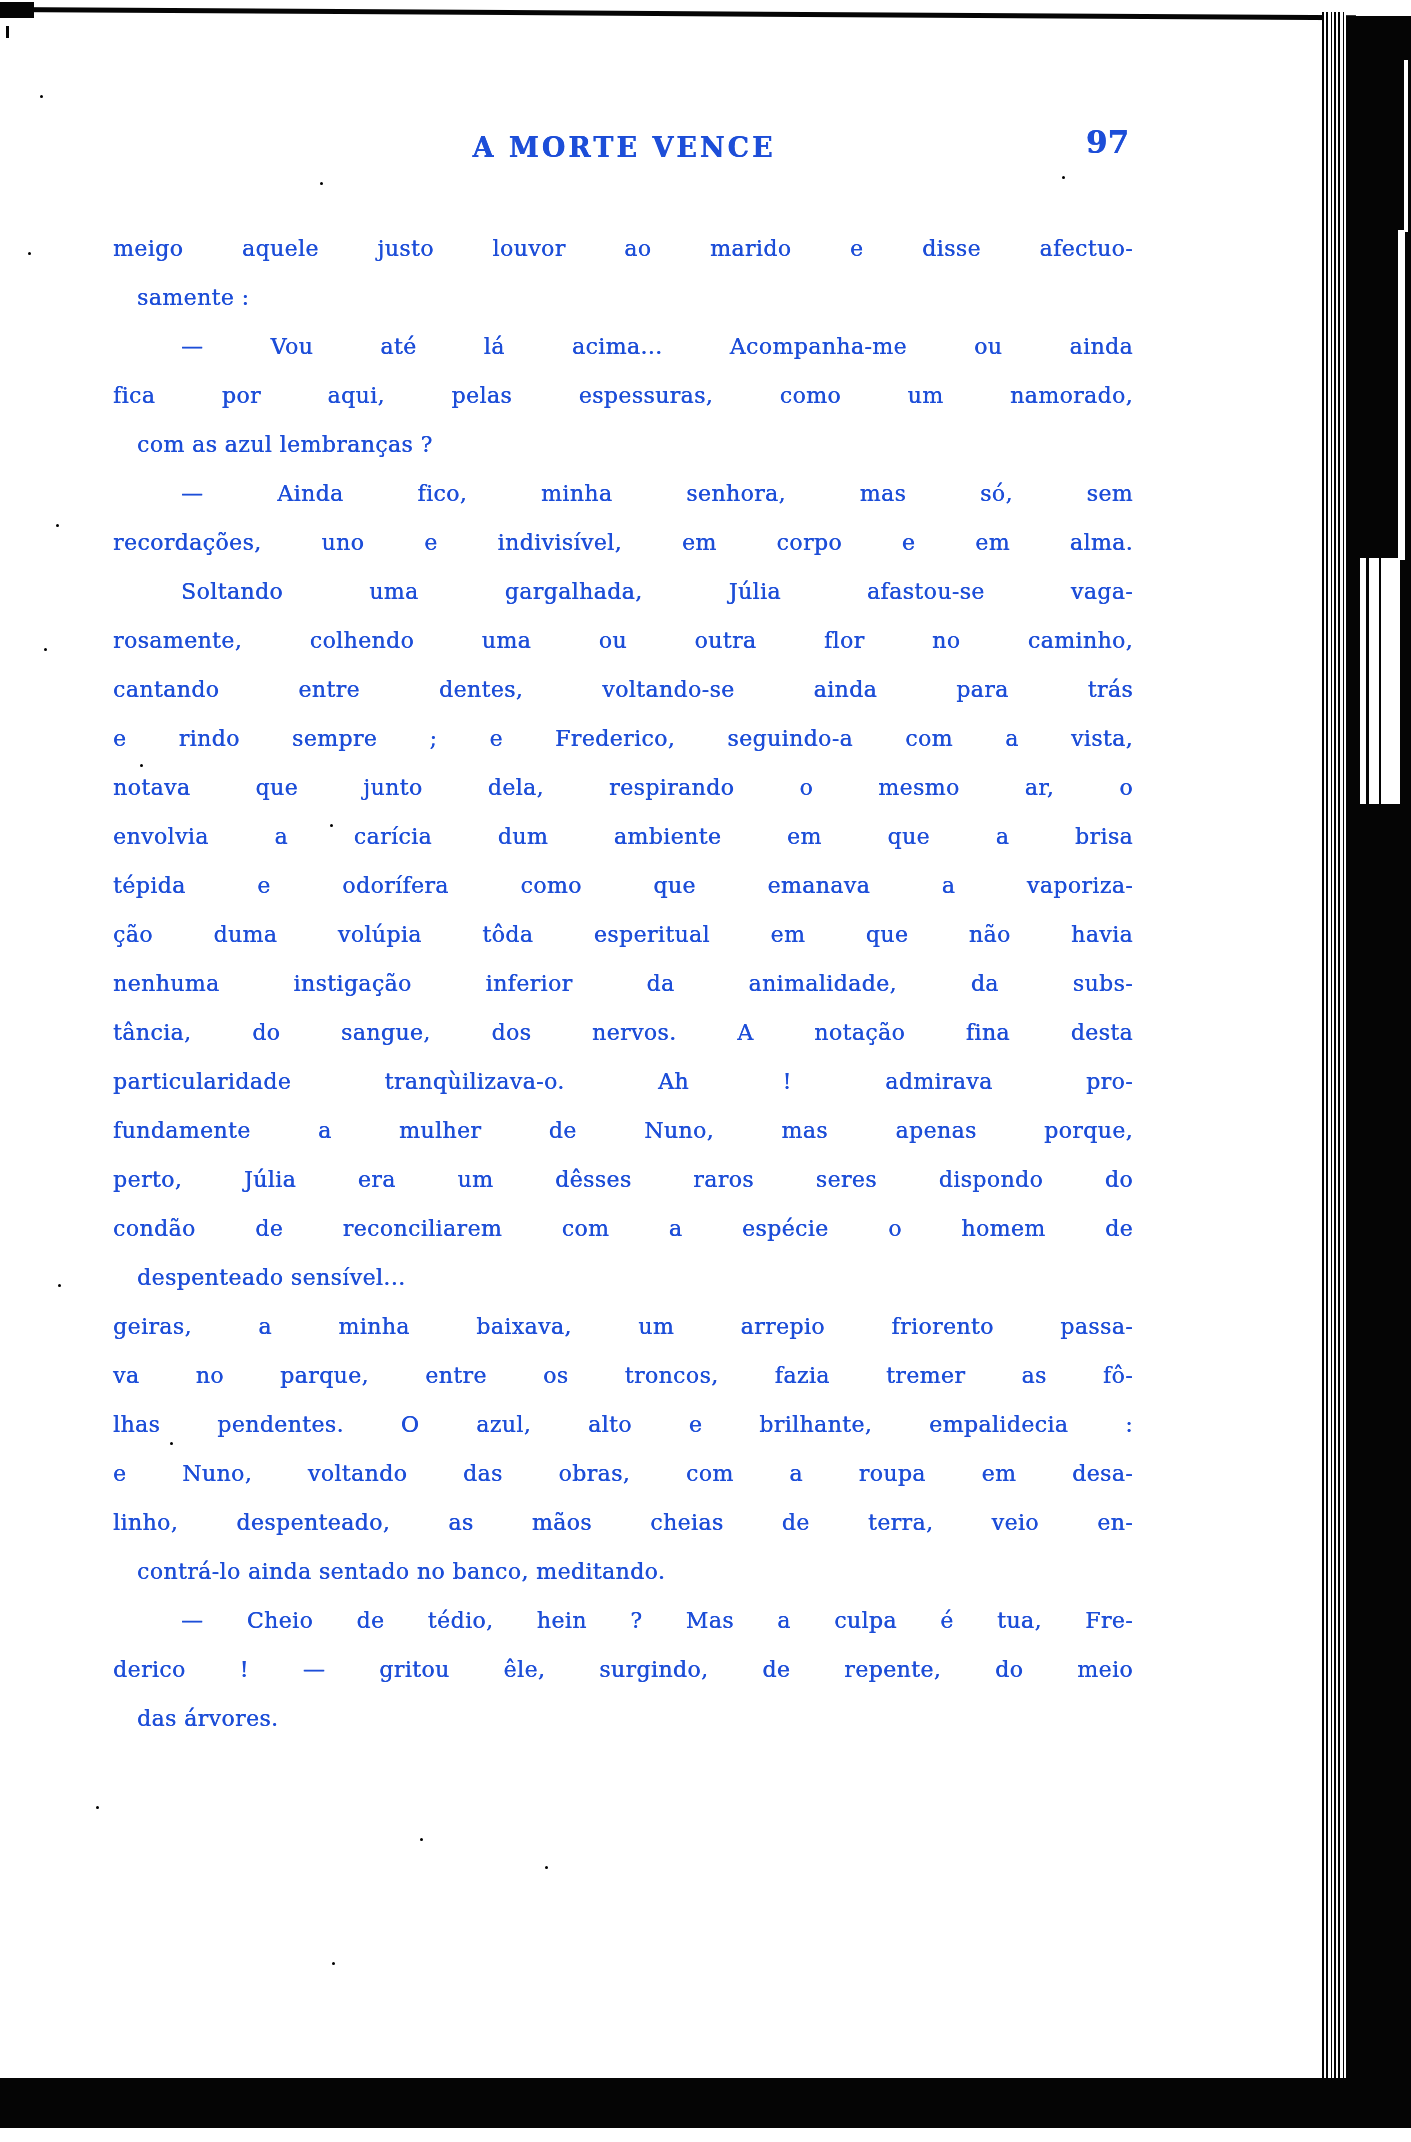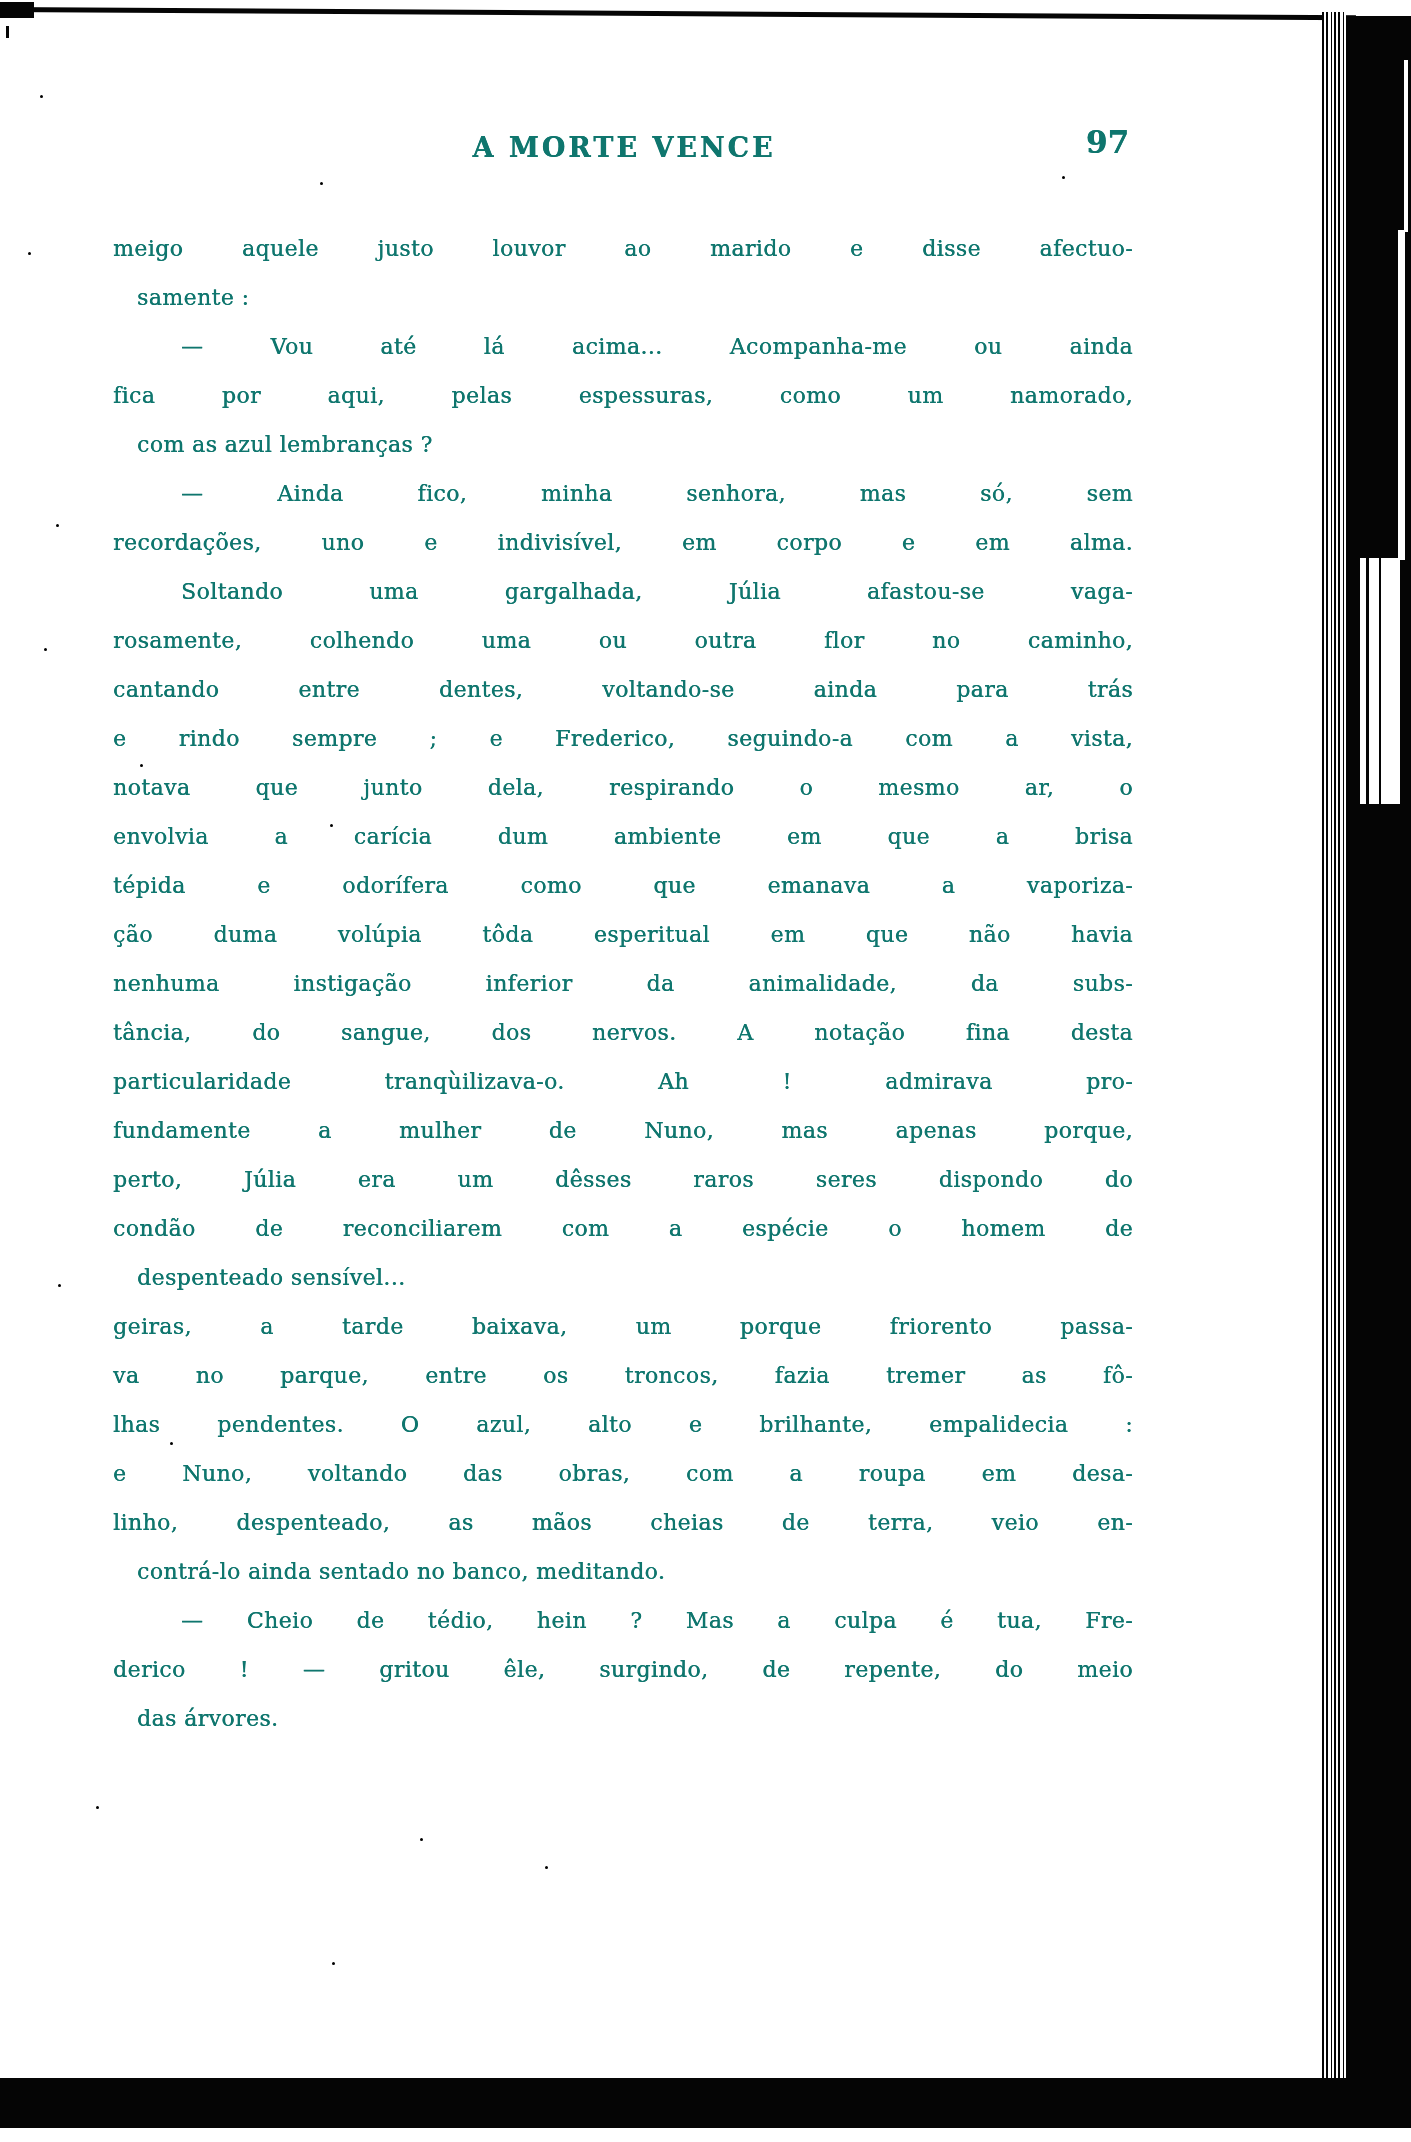--- a/index.html
+++ b/index.html
@@ -3,21 +3,21 @@
 <meta charset="utf-8">
 <style>
   html, body { margin: 0; padding: 0; background: #ffffff; }
   #screen {
     position: relative;
     width: 1411px;
     height: 2142px;
     background: #ffffff;
     overflow: hidden;
     font-family: "DejaVu Serif", "Liberation Serif", serif;
-    color: #0f766e;
+    color: #1d4ed8;
   }
 
   
   .abs { position: absolute; }
   .ink { background: #050505; }
 
   .edge-line {
     left: 0; top: 7px; width: 1356px; height: 5px;
     transform: rotate(0.35deg); transform-origin: 0 0;
   }
@@ -105,21 +105,21 @@
     <div class="line j">envolvia a carícia dum ambiente em que a brisa</div>
     <div class="line j">tépida e odorífera como que emanava a vaporiza-</div>
     <div class="line j">ção duma volúpia tôda esperitual em que não havia</div>
     <div class="line j">nenhuma instigação inferior da animalidade, da subs-</div>
     <div class="line j">tância, do sangue, dos nervos. A notação fina desta</div>
     <div class="line j">particularidade tranqùilizava-o. Ah ! admirava pro-</div>
     <div class="line j">fundamente a mulher de Nuno, mas apenas porque,</div>
     <div class="line j">perto, Júlia era um dêsses raros seres dispondo do</div>
     <div class="line j">condão de reconciliarem com a espécie o homem de</div>
     <div class="line l">despenteado sensível...</div>
-    <div class="line j">geiras, a tarde baixava, um porque friorento passa-</div>
+    <div class="line j">geiras, a minha baixava, um arrepio friorento passa-</div>
     <div class="line j">va no parque, entre os troncos, fazia tremer as fô-</div>
     <div class="line j">lhas pendentes. O azul, alto e brilhante, empalidecia :</div>
     <div class="line j">e Nuno, voltando das obras, com a roupa em desa-</div>
     <div class="line j">linho, despenteado, as mãos cheias de terra, veio en-</div>
     <div class="line l">contrá-lo ainda sentado no banco, meditando.</div>
     <div class="line j ind">— Cheio de tédio, hein ? Mas a culpa é tua, Fre-</div>
     <div class="line j">derico ! — gritou êle, surgindo, de repente, do meio</div>
     <div class="line l">das árvores.</div>
   </div>
 

